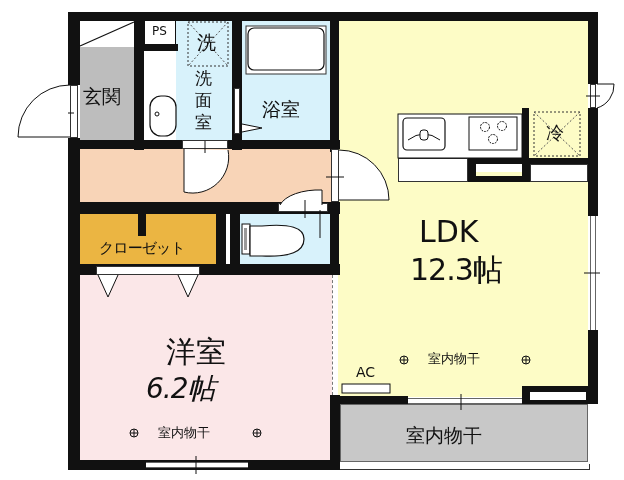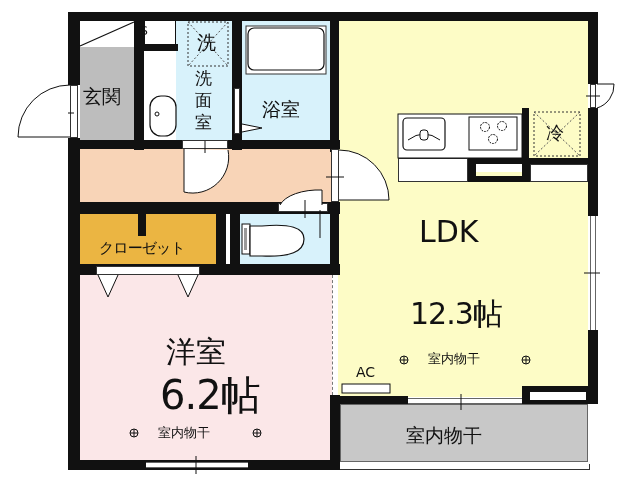--- a/index.html
+++ b/index.html
@@ -140,29 +140,29 @@
       <line x1="526" y1="356" x2="526" y2="364"></line>
     <circle cx="134" cy="433" r="4"></circle>
       <line x1="130" y1="433" x2="138" y2="433"></line>
       <line x1="134" y1="429" x2="134" y2="437"></line>
     <circle cx="257" cy="433" r="4"></circle>
       <line x1="253" y1="433" x2="261" y2="433"></line>
       <line x1="257" y1="429" x2="257" y2="437"></line>
   </g>
 </svg>
 
-<div class="lbl" style="left:133px;top:25px;font-size:12px;">PS</div>
+<div class="lbl" style="left:152px;top:25px;font-size:12px;">PS</div>
 <div class="lbl" style="left:197px;top:33px;font-size:19px;">洗</div>
 <div class="lbl" style="left:83px;top:79px;font-size:19px;margin-top:8px;">玄関</div>
 <div class="lbl" style="left:195px;top:70px;font-size:17px;">洗</div>
 <div class="lbl" style="left:195px;top:92px;font-size:17px;">面</div>
 <div class="lbl" style="left:195px;top:114px;font-size:17px;">室</div>
 <div class="lbl" style="left:262px;top:100px;font-size:19px;">浴室</div>
 <div class="lbl" style="left:99px;top:241px;font-size:15px;letter-spacing:-1px;">クローゼット</div>
 <div class="lbl" style="left:546px;top:124px;font-size:18px;">冷</div>
 <div class="lbl" style="left:419px;top:217px;font-size:30px;">LDK</div>
-<div class="lbl" style="left:410px;top:255px;font-size:30px;letter-spacing:-1px;margin-top:44px;">12.3帖</div>
+<div class="lbl" style="left:410px;top:255px;font-size:30px;letter-spacing:-1px;">12.3帖</div>
 <div class="lbl" style="left:428px;top:352px;font-size:13px;">室内物干</div>
 <div class="lbl" style="left:356px;top:365px;font-size:14px;">AC</div>
 <div class="lbl" style="left:166px;top:337px;font-size:30px;font-family:Liberation Serif, serif;">洋室</div>
-<div class="lbl" style="left:160px;top:375px;font-size:40px;letter-spacing:-1px;">6.2帖</div>
+<div class="lbl" style="left:146px;top:375px;font-size:28px;letter-spacing:-1px;font-style:italic;">6.2帖</div>
 <div class="lbl" style="left:158px;top:426px;font-size:13px;">室内物干</div>
 <div class="lbl" style="left:406px;top:426px;font-size:19px;">室内物干</div>
 
 </body></html>

